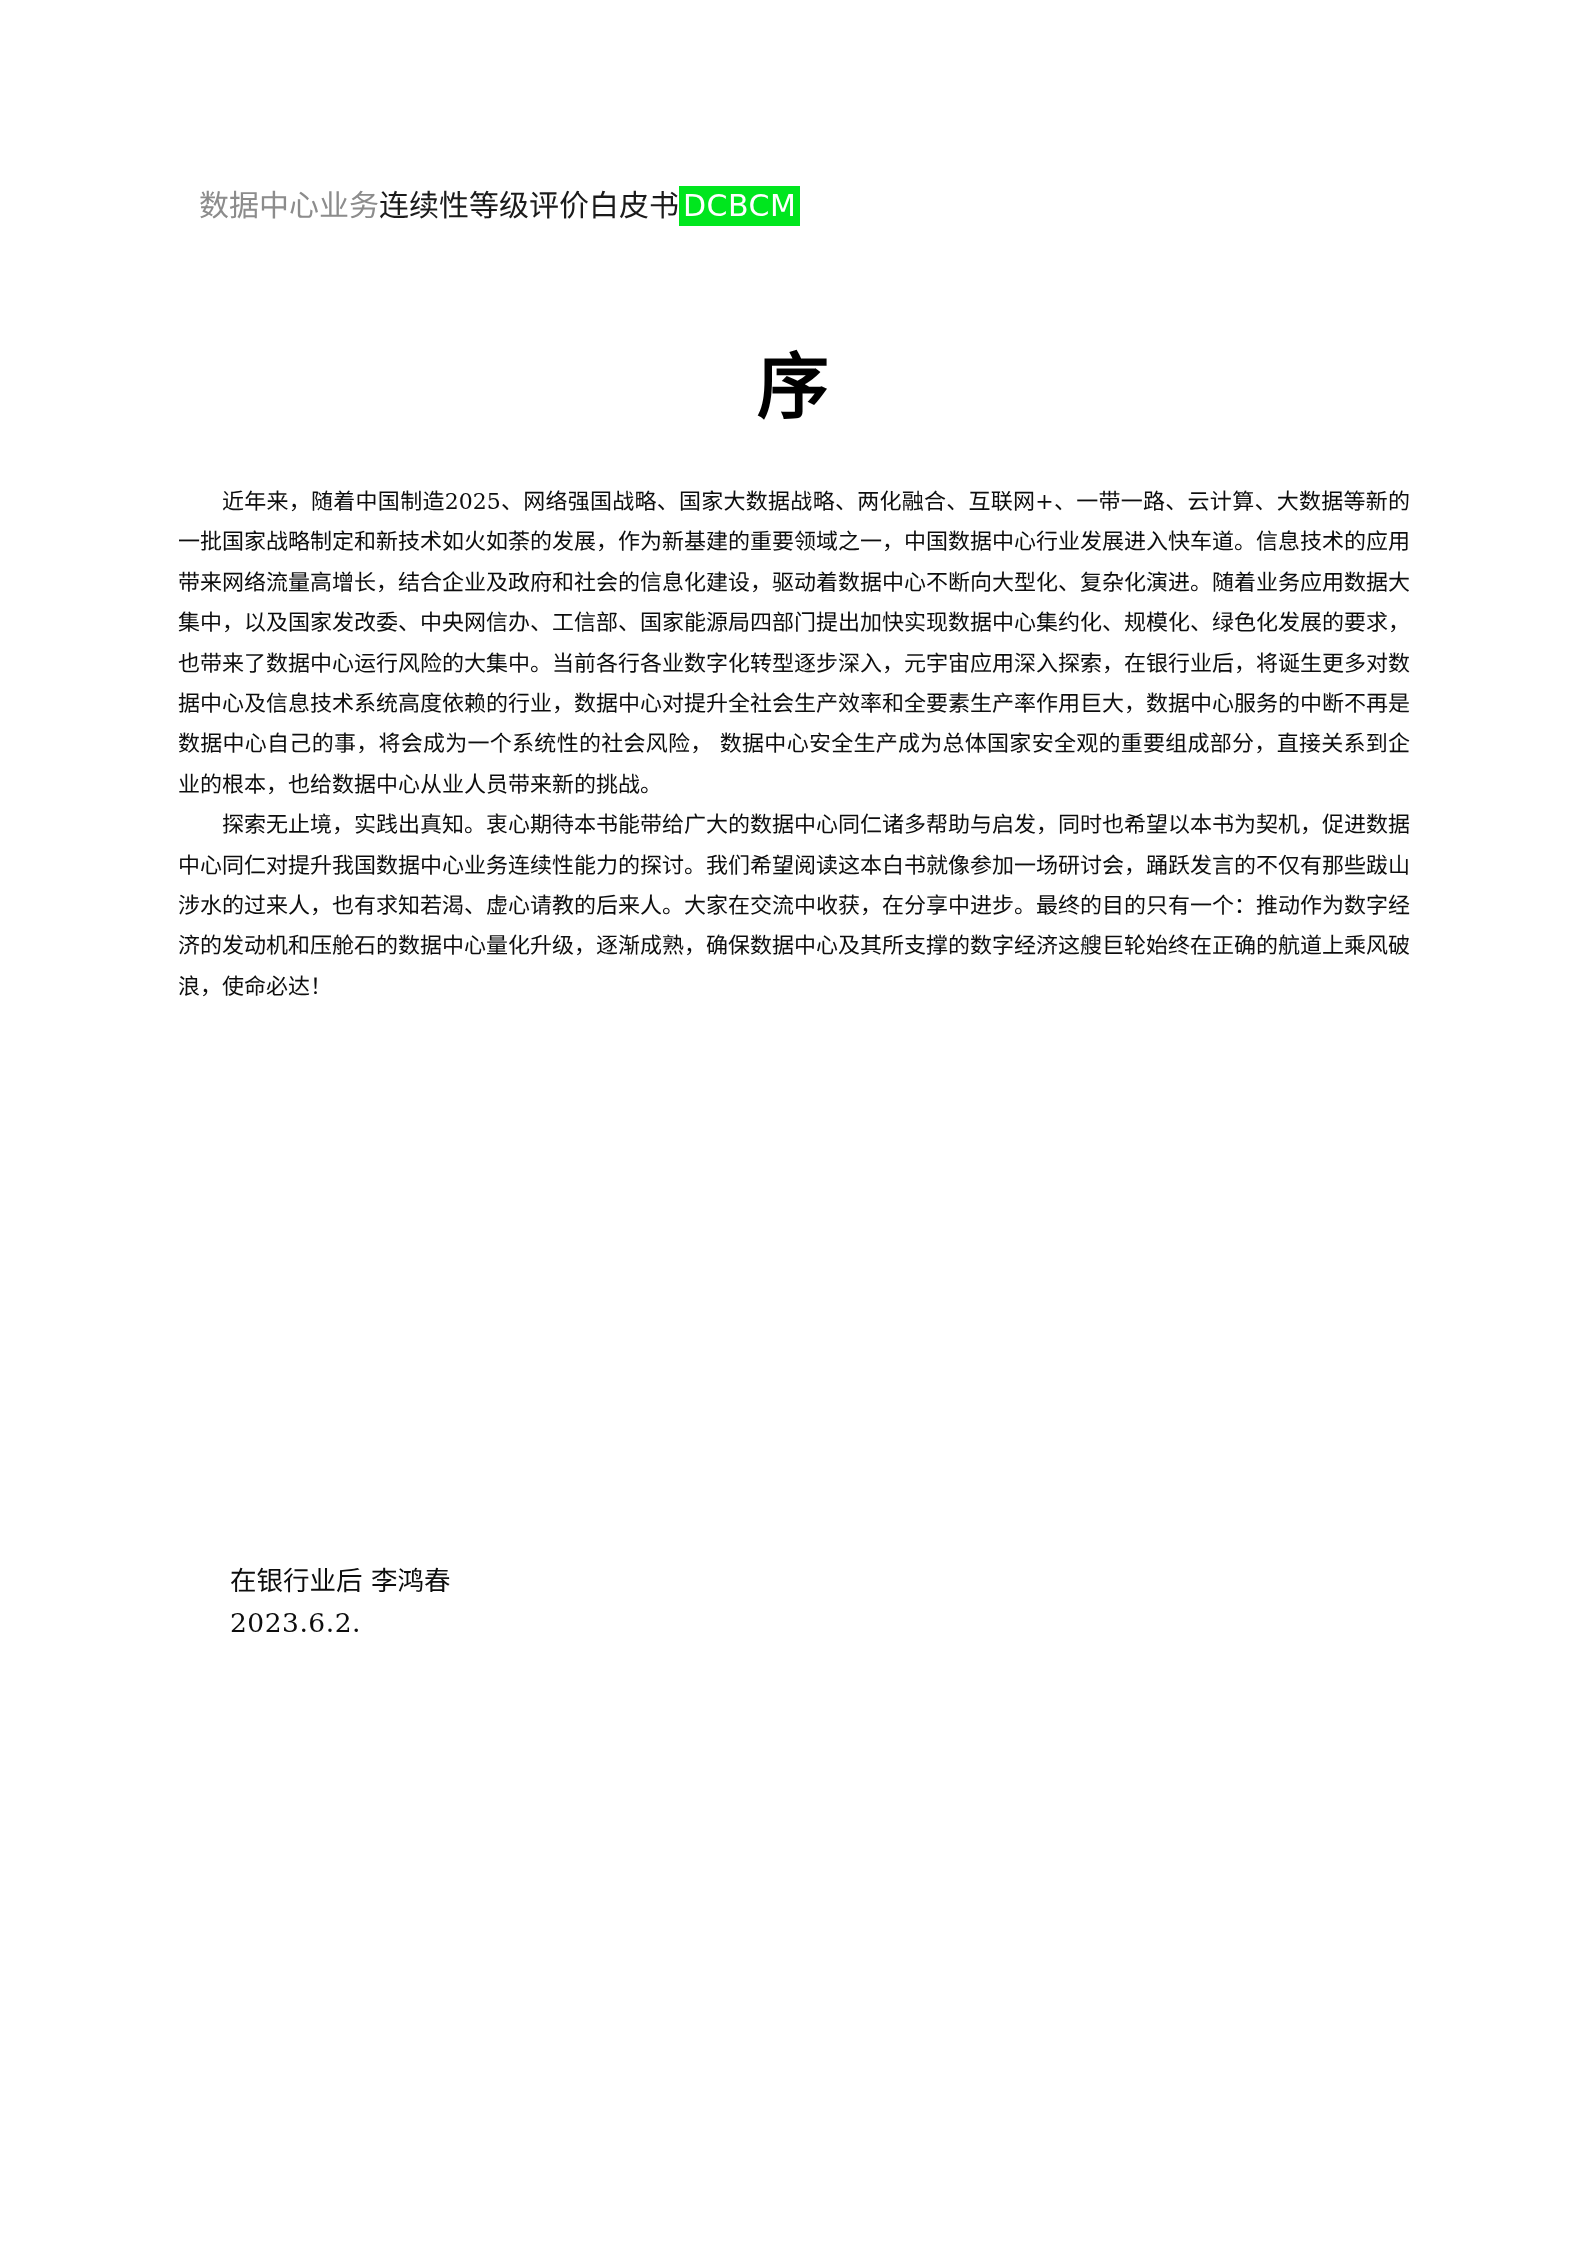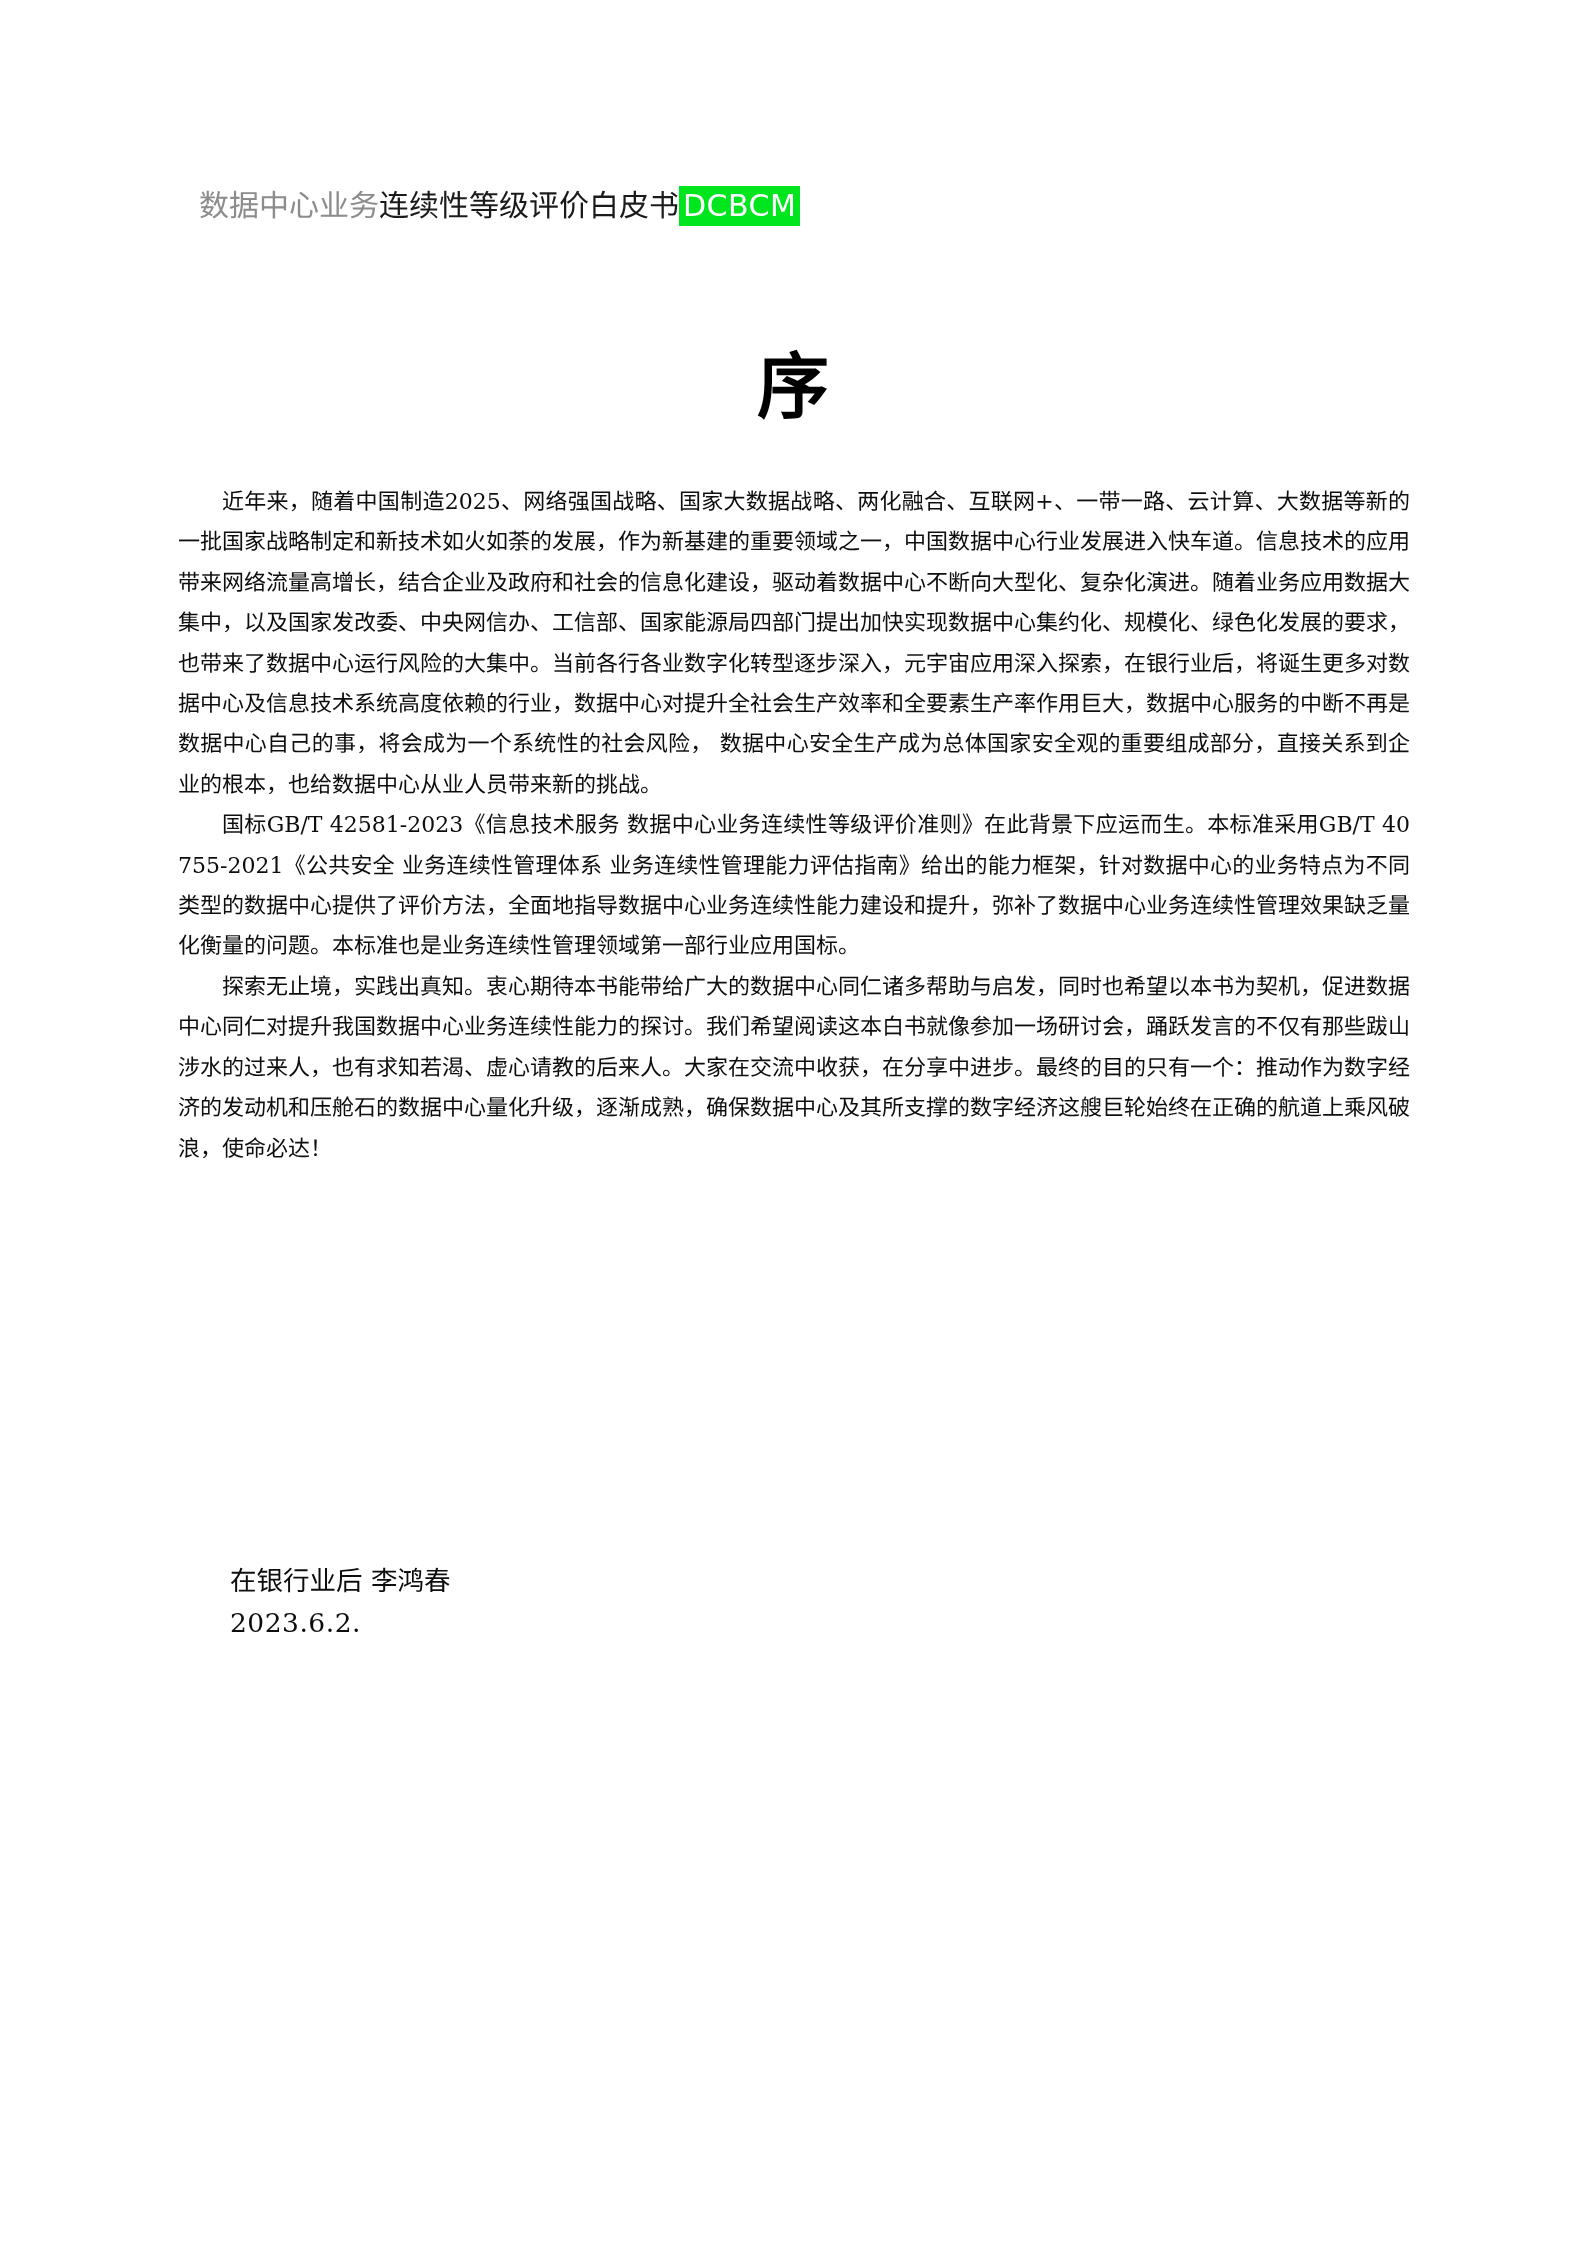--- a/index.html
+++ b/index.html
@@ -111,21 +111,20 @@
 <div class="page">
 
   <div class="running-header">
     <span class="rh-gray" style="color: rgb(140, 140, 140);">数据中心业务</span><span class="rh-dark" style="color: rgb(26, 26, 26);">连续性等级评价白皮书</span><span class="rh-highlight" style="background: rgb(0, 230, 30); color: rgb(255, 255, 255);">DCBCM</span>
   </div>
 
   <h1 class="chapter-title">序</h1>
 
   <div class="body-text">
     <p>近年来，随着中国制造2025、网络强国战略、国家大数据战略、两化融合、互联网+、一带一路、云计算、大数据等新的一批国家战略制定和新技术如火如荼的发展，作为新基建的重要领域之一，中国数据中心行业发展进入快车道。信息技术的应用带来网络流量高增长，结合企业及政府和社会的信息化建设，驱动着数据中心不断向大型化、复杂化演进。随着业务应用数据大集中，以及国家发改委、中央网信办、工信部、国家能源局四部门提出加快实现数据中心集约化、规模化、绿色化发展的要求，也带来了数据中心运行风险的大集中。当前各行各业数字化转型逐步深入，元宇宙应用深入探索，在银行业后，将诞生更多对数据中心及信息技术系统高度依赖的行业，数据中心对提升全社会生产效率和全要素生产率作用巨大，数据中心服务的中断不再是数据中心自己的事，将会成为一个系统性的社会风险， 数据中心安全生产成为总体国家安全观的重要组成部分，直接关系到企业的根本，也给数据中心从业人员带来新的挑战。</p>
-    <p>国标GB/T 42581-2023《信息技术服务 数据中心业务连续性等级评价准则》在此背景下应运而生。本标准采用GB/T 40755-2021《公共安全 业务连续性管理体系 业务连续性管理能力评估指南》给出的能力框架，针对数据中心的业务特点为不同类型的数据中心提供了评价方法，全面地指导数据中心业务连续性能力建设和提升，弥补了数据中心业务连续性管理效果缺乏量化衡量的问题。本标准也是业务连续性管理领域第一部行业应用国标。</p>
     <p>探索无止境，实践出真知。衷心期待本书能带给广大的数据中心同仁诸多帮助与启发，同时也希望以本书为契机，促进数据中心同仁对提升我国数据中心业务连续性能力的探讨。我们希望阅读这本白书就像参加一场研讨会，踊跃发言的不仅有那些跋山涉水的过来人，也有求知若渴、虚心请教的后来人。大家在交流中收获，在分享中进步。最终的目的只有一个：推动作为数字经济的发动机和压舱石的数据中心量化升级，逐渐成熟，确保数据中心及其所支撑的数字经济这艘巨轮始终在正确的航道上乘风破浪，使命必达！</p>
   </div>
 
   <div class="signature">
     <span class="sig-line">在银行业后  李鸿春</span>
     <span class="sig-date">2023.6.2.</span>
   </div>
 
 </div>
 

